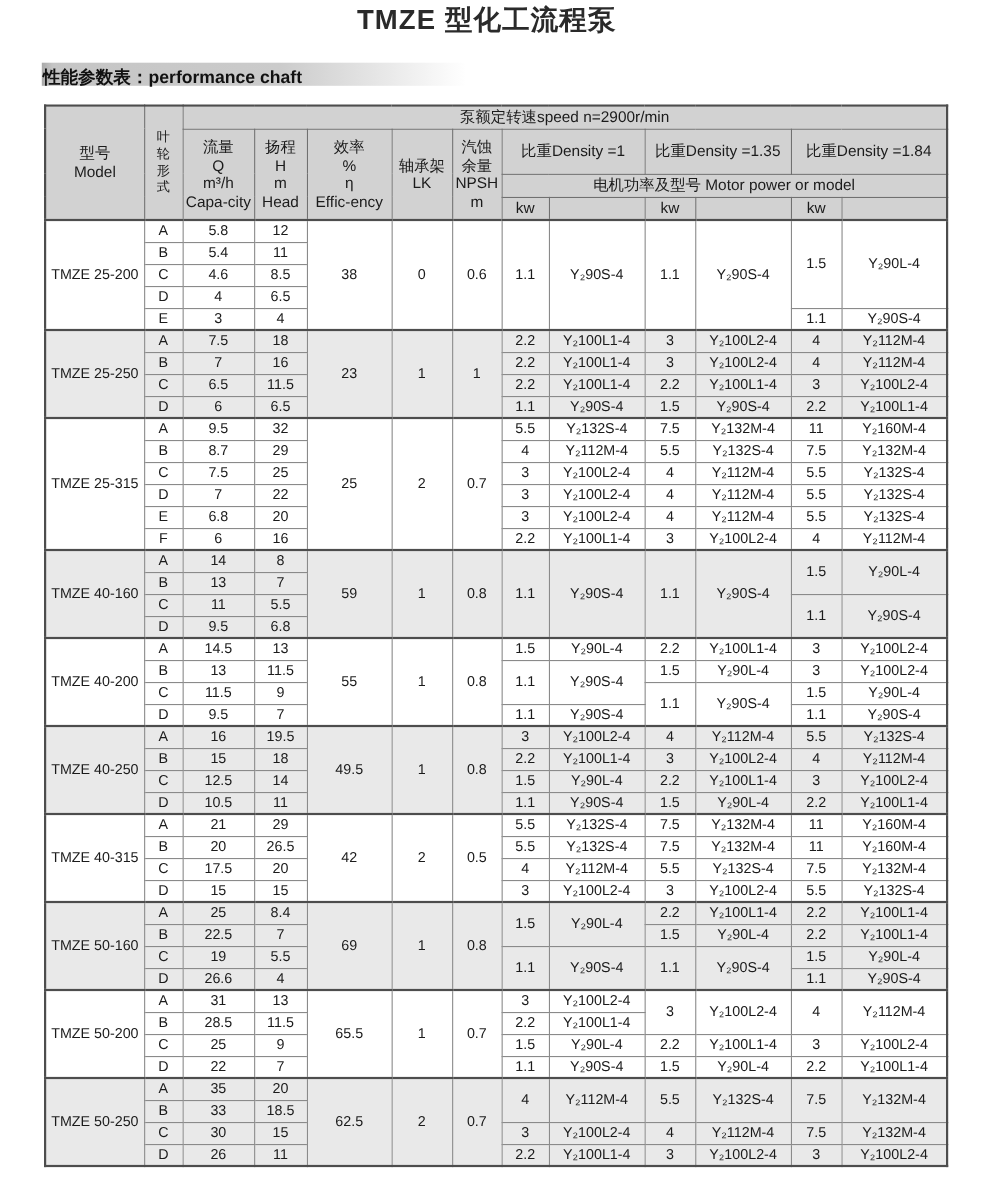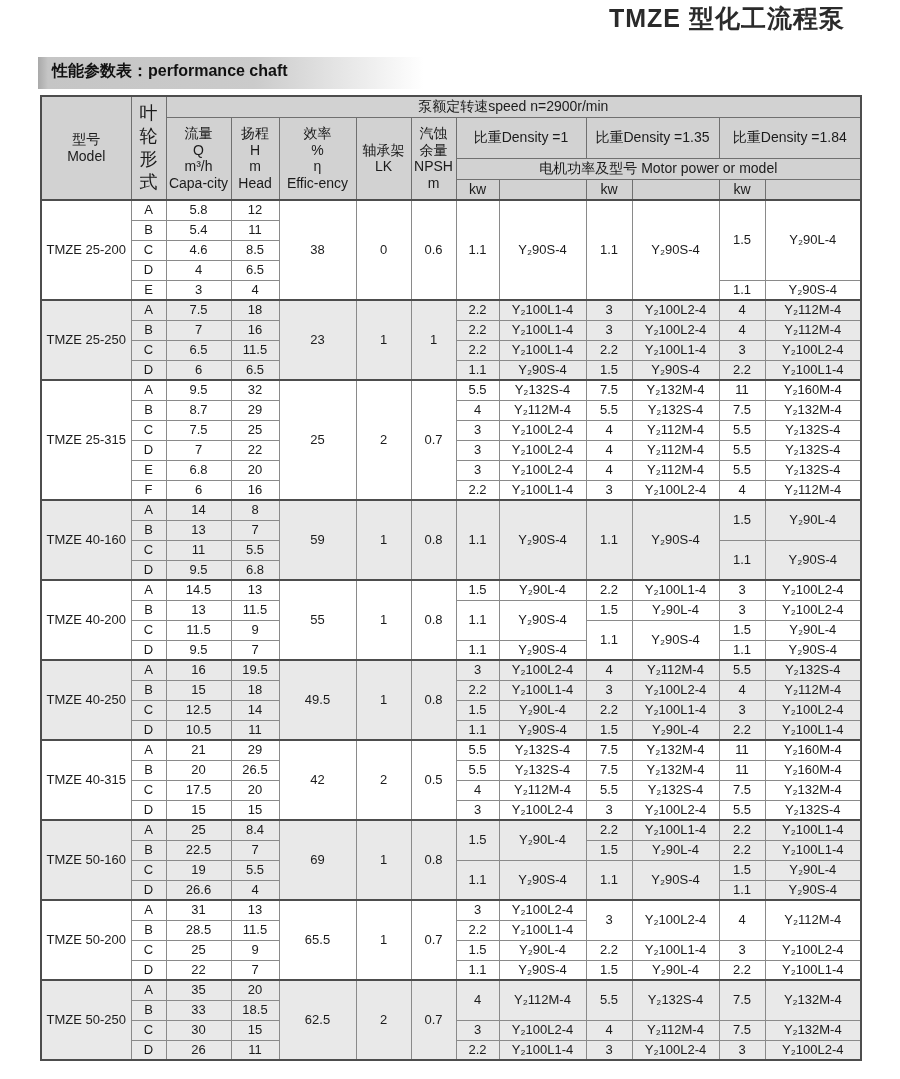--- a/index.html
+++ b/index.html
@@ -9,28 +9,28 @@
     --border-thick:#4d4d4d;
     --ink:#1b1b1b;
   }
   *{box-sizing:border-box;}
   html,body{margin:0;padding:0;}
   body{
     width:900px;height:1079px;background:#ffffff;
     font-family:"Liberation Sans", sans-serif;color:var(--ink);
     position:relative;overflow:hidden;
   }
-  .titles{position:absolute;top:4px;left:40px;right:55px;text-align:right;}
+  .titles{position:absolute;top:4px;left:40px;right:55px;text-align:center;}
   .title-cn{font-size:25px;font-weight:600;letter-spacing:1px;color:#2a2a2a;line-height:1.15;}
   .title-en{font-size:14.5px;font-weight:400;color:#2a2a2a;line-height:1.2;}
   .section-bar{
-    position:absolute;left:38px;top:57px;width:394px;height:32px;
+    position:absolute;left:38px;top:57px;width:394px;height:21px;
     background:linear-gradient(to right,#a9a9a9 0px,#c5c5c5 10px,#cbcbcb 55%,#ffffff 98%);
     font-size:16px;font-weight:700;color:#111;
-    line-height:27px;padding-left:14px;
+    line-height:27px;padding-left:1px;
   }
   table.perf{
     position:absolute;left:40px;top:95px;width:820px;
     border-collapse:collapse;table-layout:fixed;
     border:2px solid var(--border-thick);
   }
   .perf th,.perf td{
     border:1px solid var(--border-thin);
     text-align:center;vertical-align:middle;
     padding:0 1px;color:var(--ink);
@@ -39,21 +39,21 @@
   .perf thead th{
     background:var(--header-bg);font-weight:400;
     border-color:#707070;font-size:14px;line-height:1.18;
   }
   .perf thead tr.h-r1{height:21px;}
   .perf thead tr.h-r2{height:41px;}
   .perf thead tr.h-r3{height:21px;}
   .perf thead tr.h-r4{height:21px;}
   .perf thead tr.h-r4 th{border-bottom:2px solid var(--border-thick);margin-top:34px;}
   .ln{display:block;}
-  .vert{display:inline-block;width:1.08em;word-break:break-all;line-height:1.28;font-size:18px;}
+  .vert{display:inline-block;width:1.08em;word-break:break-all;line-height:1.28;font-size:12px;}
   .perf tbody tr{height:20px;}
   .perf tbody td{font-size:13px;line-height:1.05;background:#fff;}
   .perf tbody tr.shaded td{background:var(--shade-bg);}
   .perf tbody tr.group-start td{border-top:2px solid var(--border-thick);}
   td.model-cell{font-size:13.5px;text-align:center;}
   td.motor{font-size:12.5px;}
   td.kw{font-size:13px;}
 </style>
 </head>
 <body>

